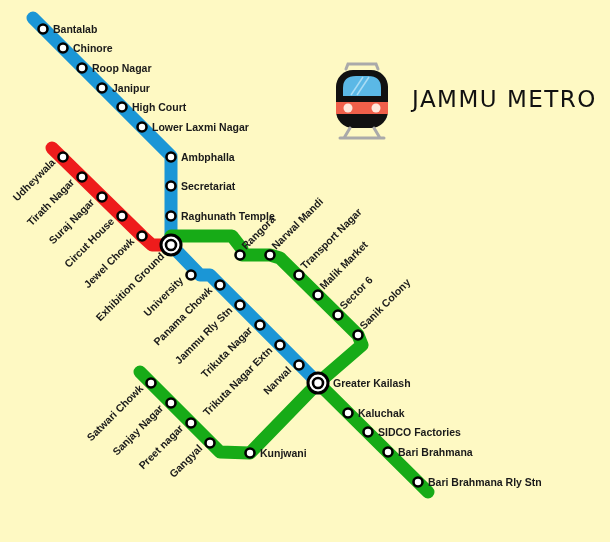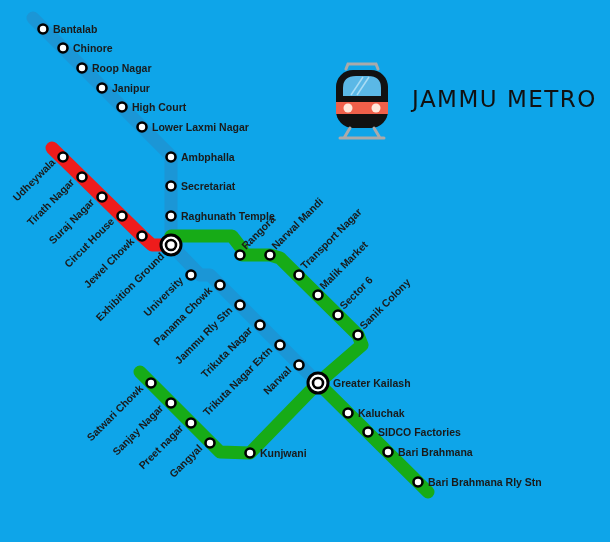--- a/index.html
+++ b/index.html
@@ -1,16 +1,16 @@
 <!DOCTYPE html>
 <html><head>
 <meta charset="utf-8">
 <style>
   html, body { margin: 0; padding: 0; background: #ffffff; }
-  #root { position: relative; width: 610px; height: 542px; overflow: hidden; background: #0ea5e9; }
+  #root { position: relative; width: 610px; height: 542px; overflow: hidden; background: #fef9c3; }
   svg { position: absolute; left: 0; top: 0; }
   .lbl { font-family: "Liberation Sans", "DejaVu Sans", sans-serif; font-weight: bold; font-size: 10.5px; fill: #1a1a1a; }
   .brand { font-family: "DejaVu Sans", "Liberation Sans", sans-serif; font-size: 23px; font-weight: 500; fill: #111; letter-spacing: 1.5px; }
   .station { fill: #ffffff; stroke: #000; stroke-width: 2.6; }
 </style>
 </head>
 <body>
 
 <div id="root">
   <svg id="map" width="610" height="542" viewBox="0 0 610 542" xmlns="http://www.w3.org/2000/svg">

